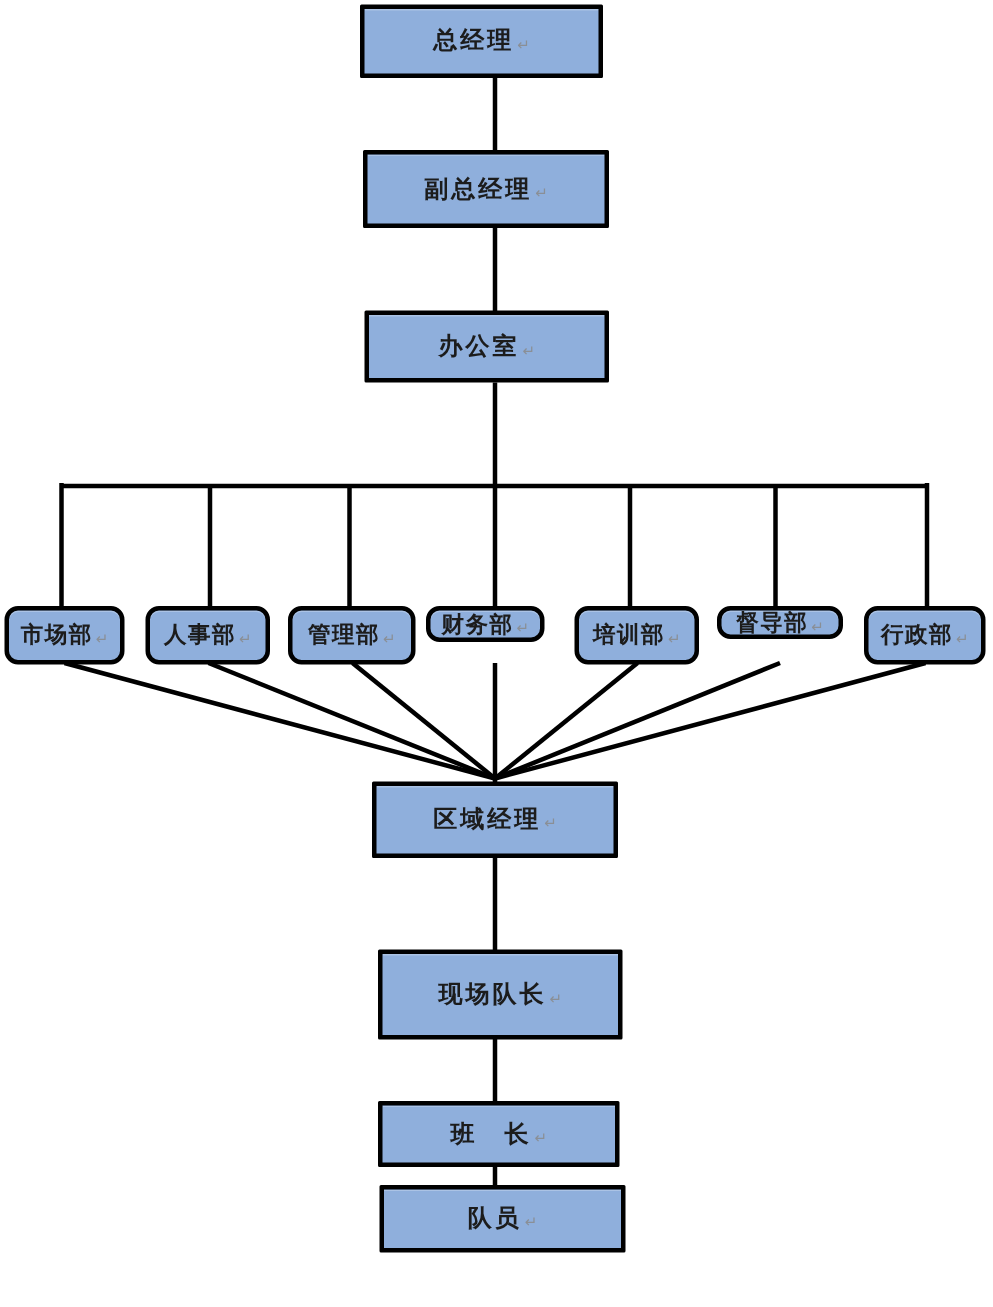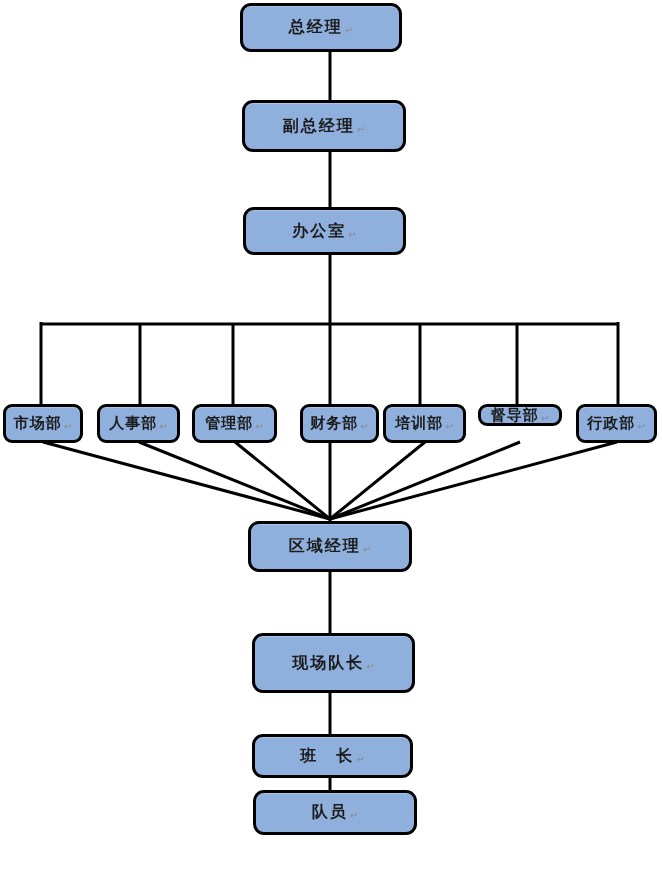--- a/index.html
+++ b/index.html
@@ -17,21 +17,21 @@
     overflow:hidden;
   }
   .stage{position:relative;width:662px;height:871px;}
   svg.wires{position:absolute;left:0;top:0;width:662px;height:871px;}
   svg.wires line{stroke:var(--connector);stroke-width:3;}
   .node{
     position:absolute;
     box-sizing:border-box;
     background:var(--box-fill);
     border:3px solid var(--box-border);
-    border-radius:11px;
+    border-radius:1px;
     display:flex;
     align-items:center;
     justify-content:center;
     color:var(--text);
     font-weight:bold;
     font-size:16px;
     letter-spacing:2px;
     box-shadow:inset 0 1px 0 rgba(255,255,255,0.25);
   }
   .node.small{font-size:15px;letter-spacing:1px;border-radius:9px;justify-content:center;}
@@ -97,21 +97,21 @@
   <div class="node small" style="left:97px;top:404px;width:83px;height:39px">
     <span class="lbl">人事部</span>
       <span class="pmark">↵</span>
   </div>
 
   <div class="node small" style="left:192px;top:404px;width:85px;height:39px">
     <span class="lbl">管理部</span>
       <span class="pmark">↵</span>
   </div>
 
-  <div class="node small" style="left:300px;top:404px;width:79px;height:39px">
+  <div class="node small" style="left:284px;top:404px;width:79px;height:24px">
     <span class="lbl">财务部</span>
       <span class="pmark">↵</span>
   </div>
 
   <div class="node small" style="left:383px;top:404px;width:83px;height:39px">
     <span class="lbl">培训部</span>
       <span class="pmark">↵</span>
   </div>
 
   <div class="node small" style="left:478px;top:404px;width:84px;height:22px">

